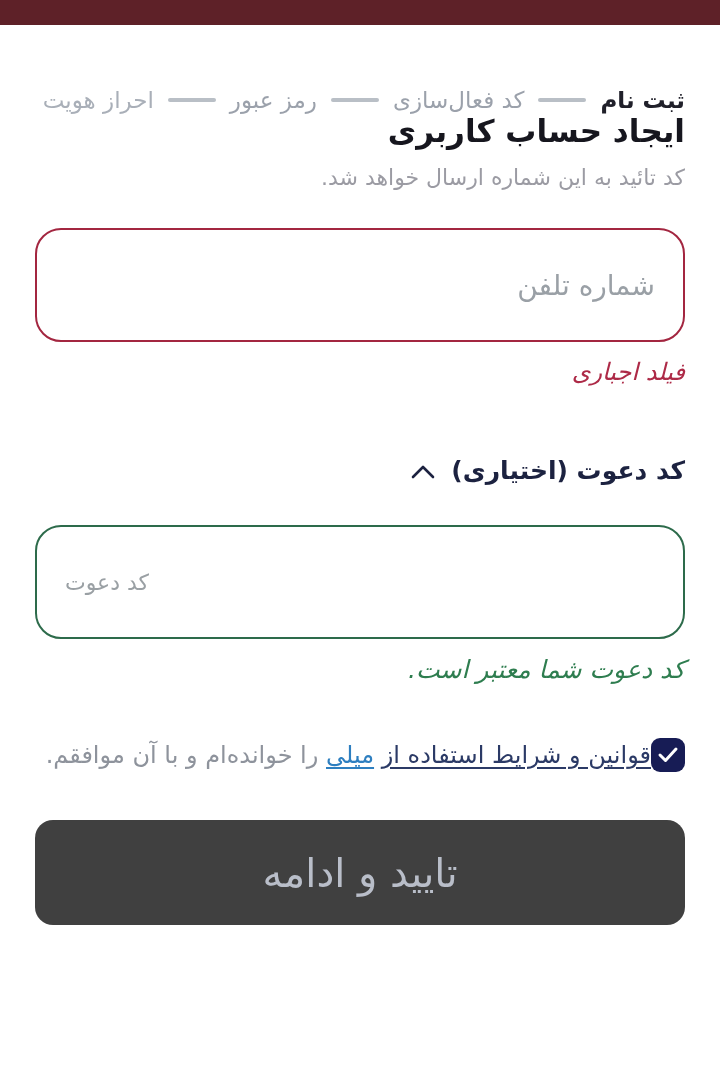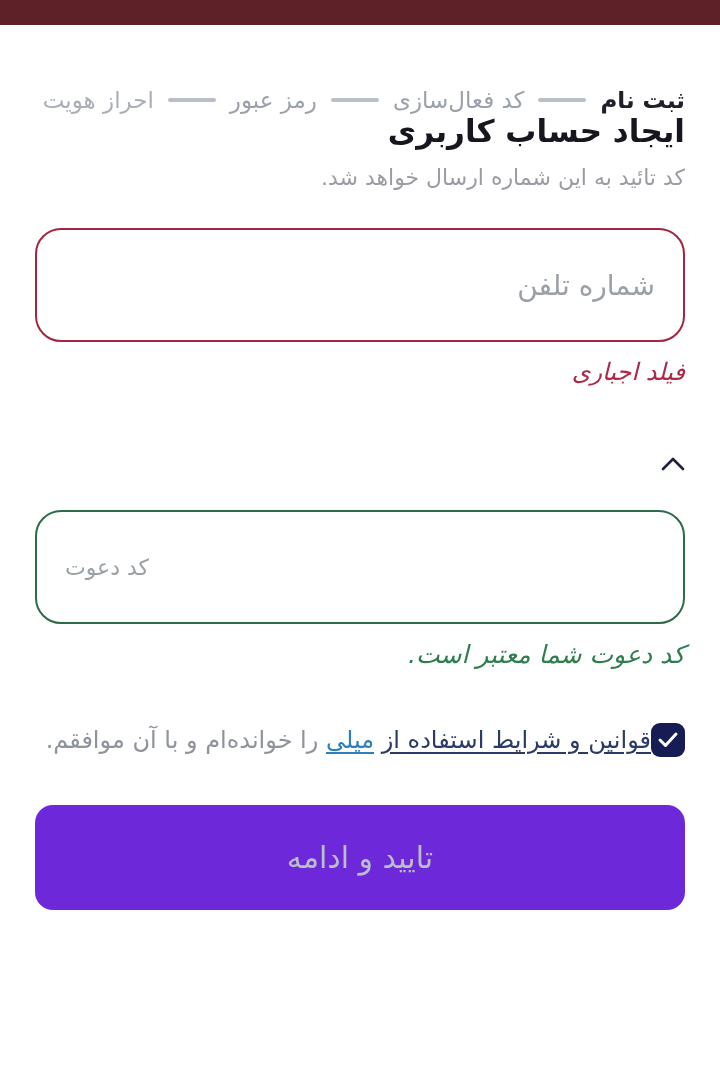--- a/index.html
+++ b/index.html
@@ -101,23 +101,23 @@
   }
   .terms-brand {
     color: #2e7fc0; text-decoration: underline;
     text-underline-offset: 4px; cursor: pointer;
   }
   
   .submit-btn {
     display: block;
     margin: 48px 35px 0 35px;
     width: 650px; height: 105px;
-    background: #6d28d9; border: none; border-radius: 18px;
+    background: #404040; border: none; border-radius: 18px;
     font-family: inherit;
-    font-size: 30px; color: #b9bec9;
+    font-size: 40px; color: #b9bec9;
     text-align: center; cursor: default;
   }
 </style>
 </head>
 <body>
 
 <div class="statusbar"></div>
 
 <div class="stepper">
   <span class="step-label active">ثبت نام</span>
@@ -131,20 +131,21 @@
 
 <div class="page-title">ایجاد حساب کاربری</div>
 <div class="page-subtitle">کد تائید به این شماره ارسال خواهد شد.</div>
 
 <div class="field-box phone-box">
   <input type="text" placeholder="شماره تلفن" style="">
 </div>
 <div class="field-message error-text">فیلد اجباری</div>
 
 <div class="invite-toggle">
+  <span class="invite-toggle-label">کد دعوت (اختیاری)</span>
   <span class="chevron">
     <svg width="24" height="14" viewBox="0 0 24 14">
       <polyline points="2,12 12,2 22,12" fill="none" stroke="#1c2240" stroke-width="2.6" stroke-linecap="round" stroke-linejoin="round"></polyline>
     </svg>
   </span>
 </div>
 
 <div class="field-box invite-box">
   <div class="invite-label">کد دعوت</div>
 </div>

